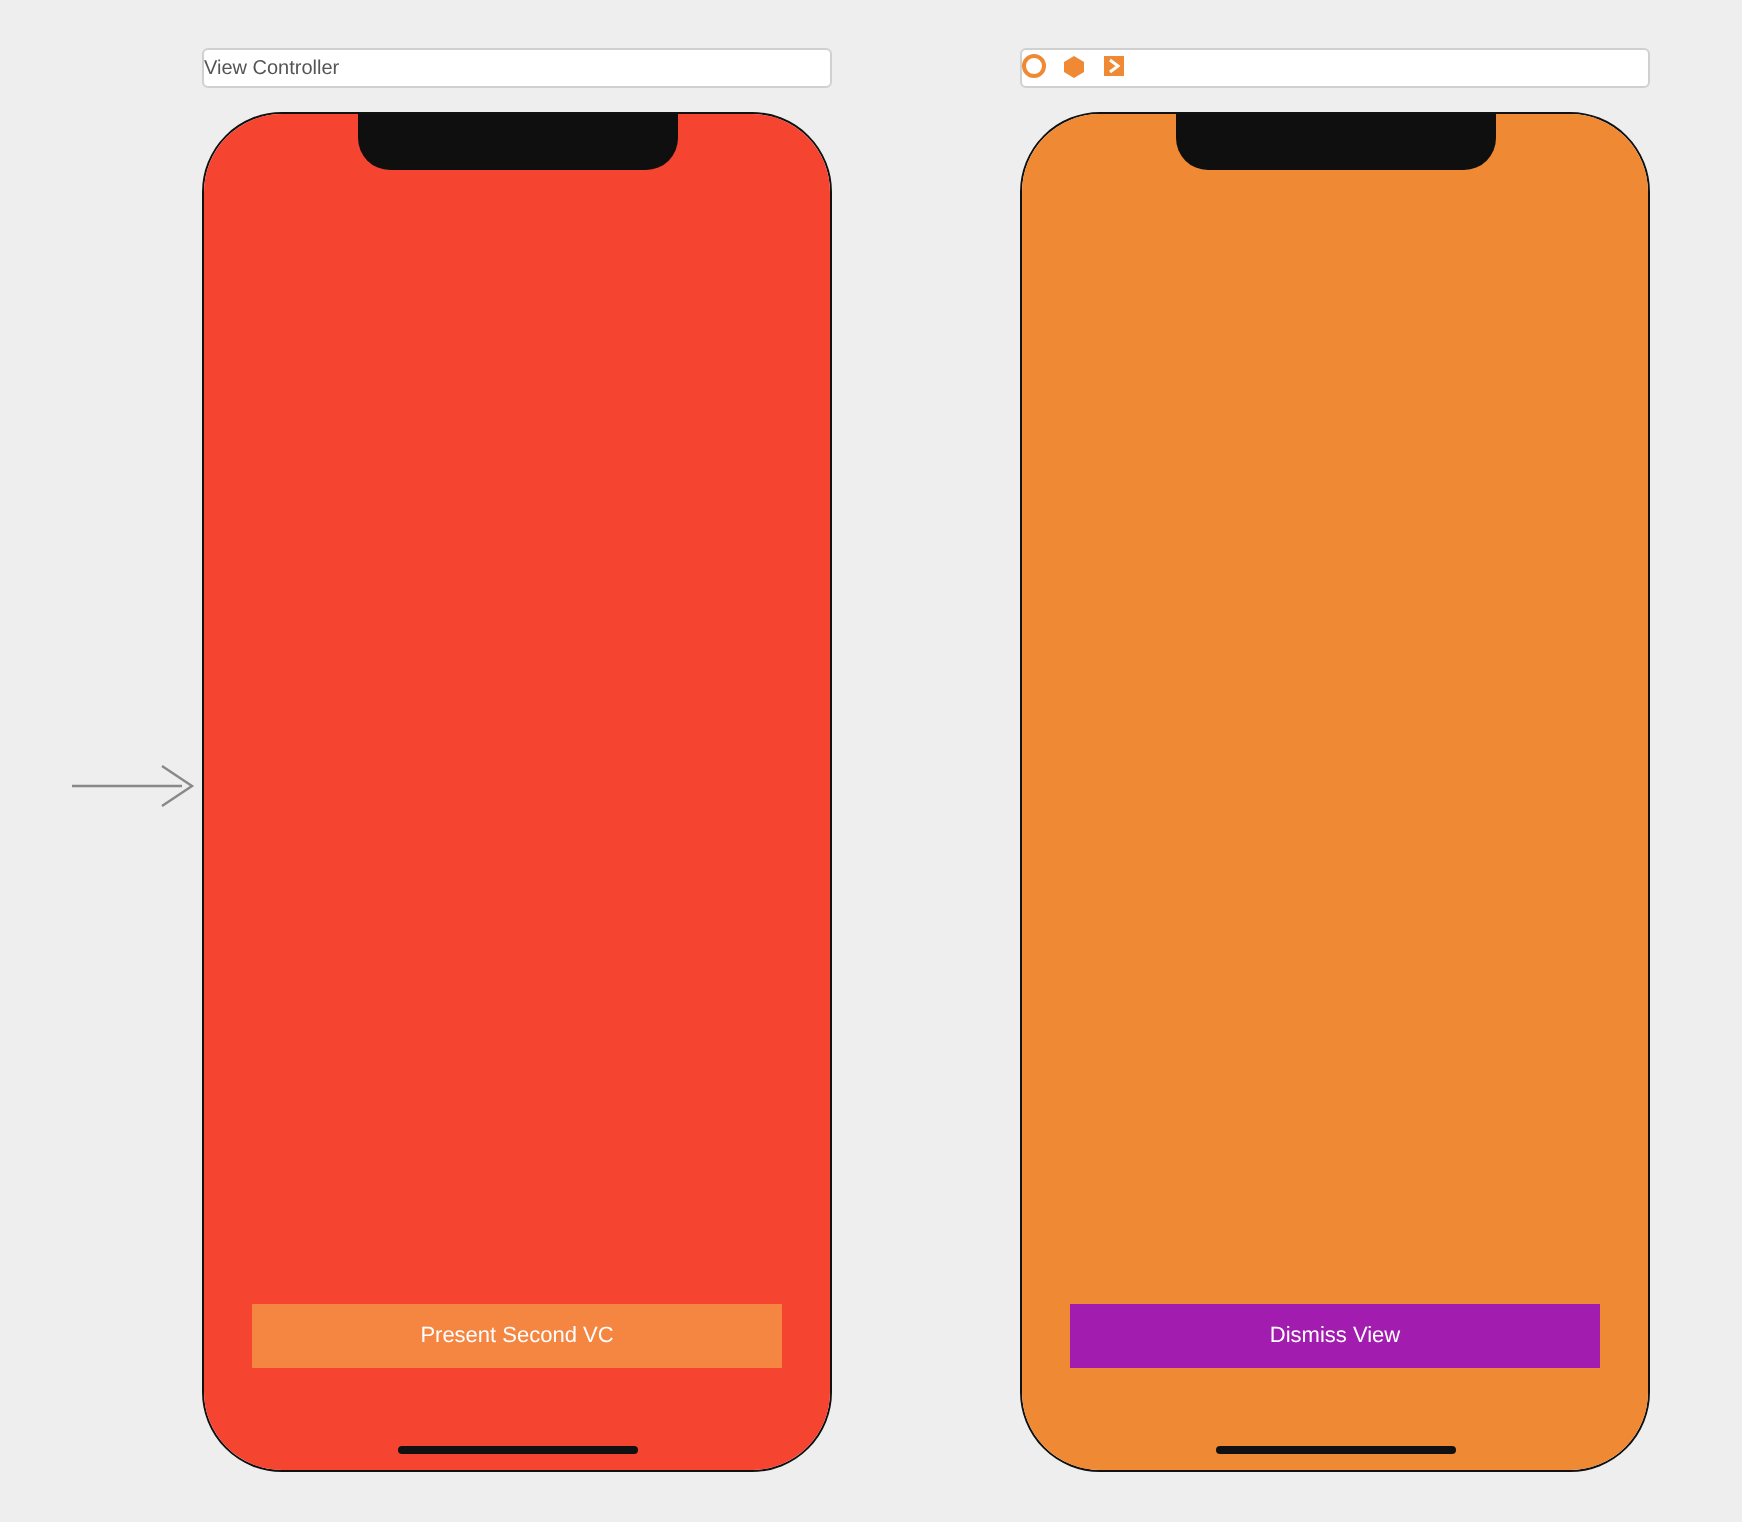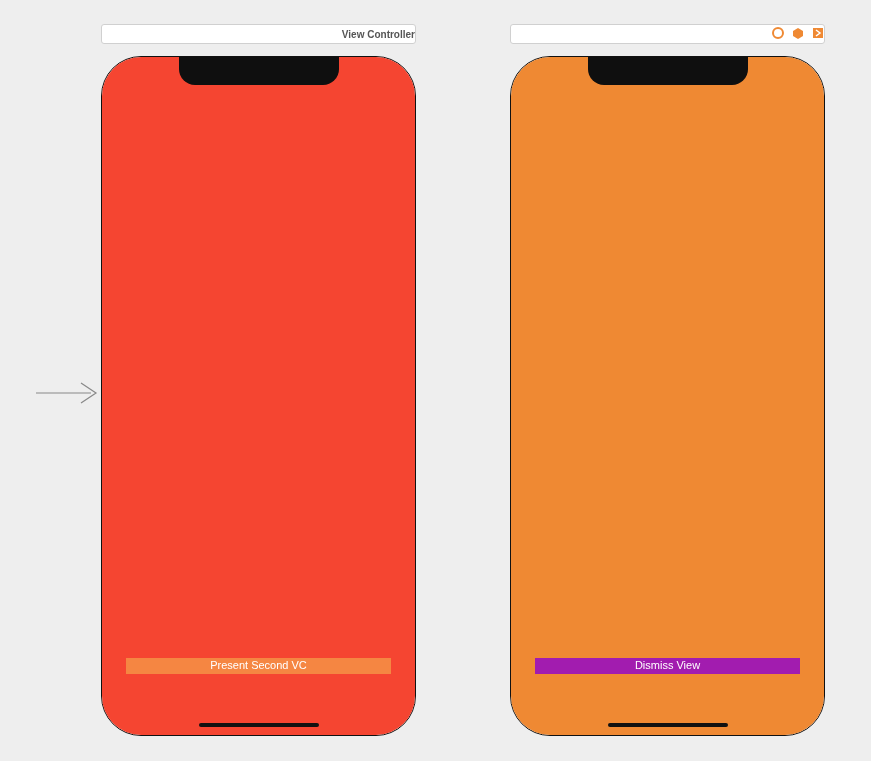--- a/index.html
+++ b/index.html
@@ -22,23 +22,23 @@
   .scene-right { left: 510px; top: 24px; }
 
   .title-bar {
     width: 100%;
     height: 20px;
     background: #ffffff;
     border: 1px solid #d0d0d0;
     border-radius: 3px;
     display: flex;
     align-items: center;
-    justify-content: flex-end;
+    justify-content: flex-start;
     font-size: 10px;
-    font-weight: 700;
+    font-weight: 400;
     color: #555;
   }
   .title-icons {
     display: flex;
     gap: 8px;
     align-items: center;
     justify-content: center;
   }
 
   .device {
@@ -73,23 +73,24 @@
     left: 50%;
     transform: translateX(-50%);
     width: 120px;
     height: 4px;
     border-radius: 3px;
     background: #111;
   }
   .action-btn {
     position: absolute;
     left: 24px; right: 24px;
-    bottom: 61px;
-    height: 16px;
+    bottom: 51px;
+    height: 32px;
     display: flex;
+    align-items: center;
     justify-content: center;
     font-size: 11px;
     color: #ffffff;
     cursor: pointer;
     border: none;
   }
   .btn-left { background: #f58642; }
   .btn-right { background: #a21caf; }
 
   .entry-arrow {

